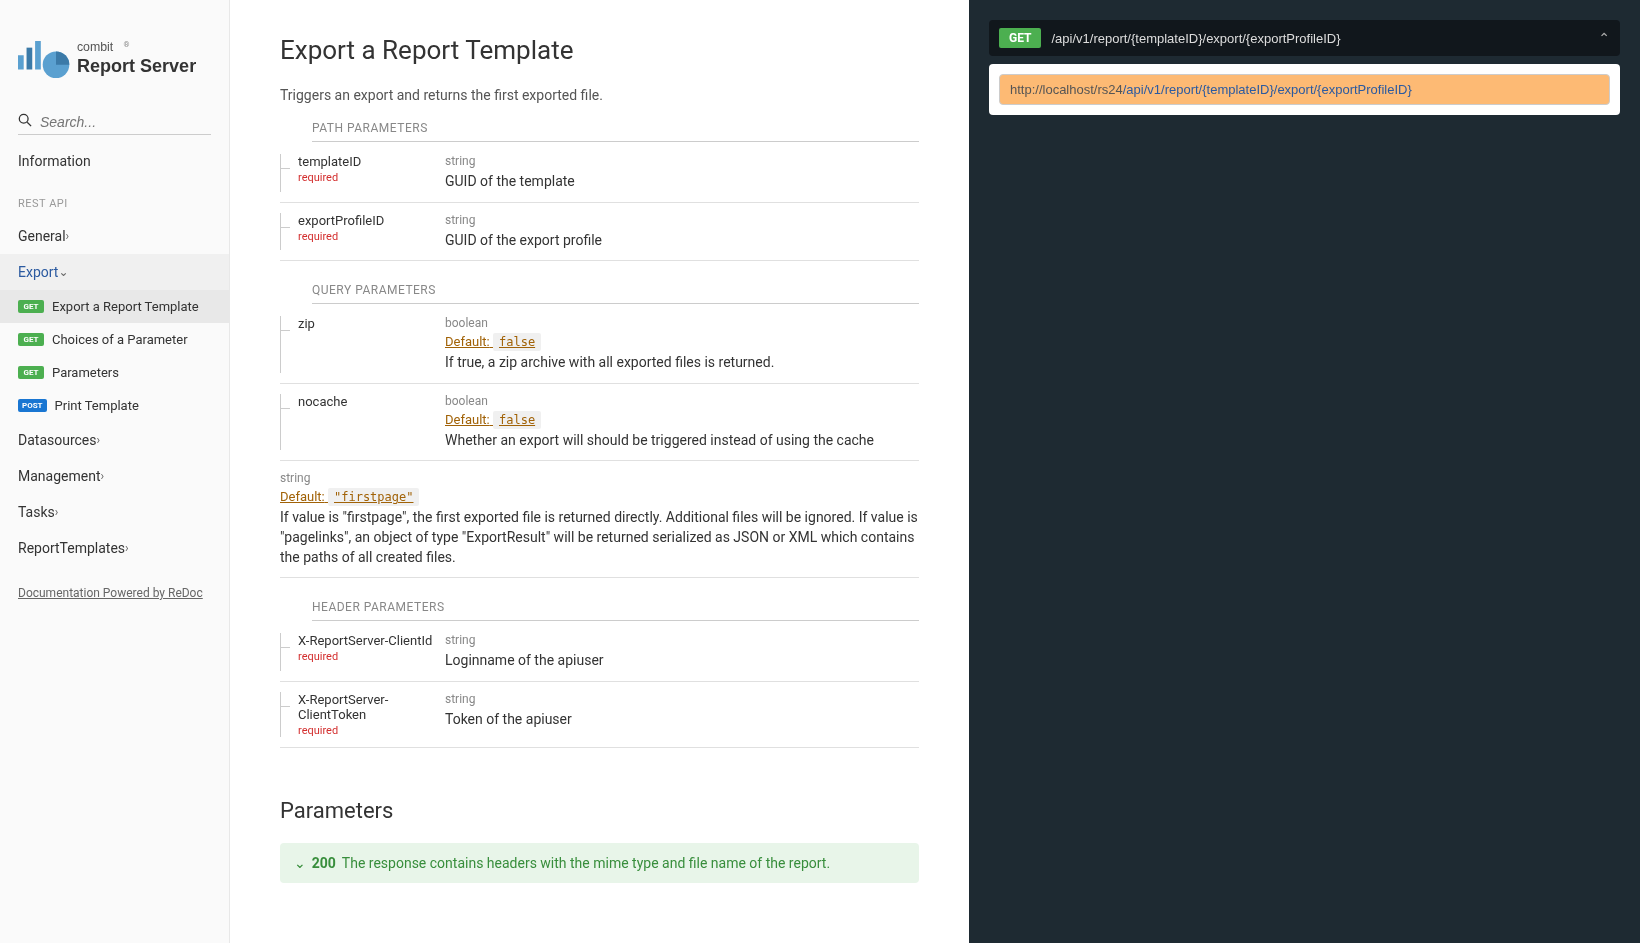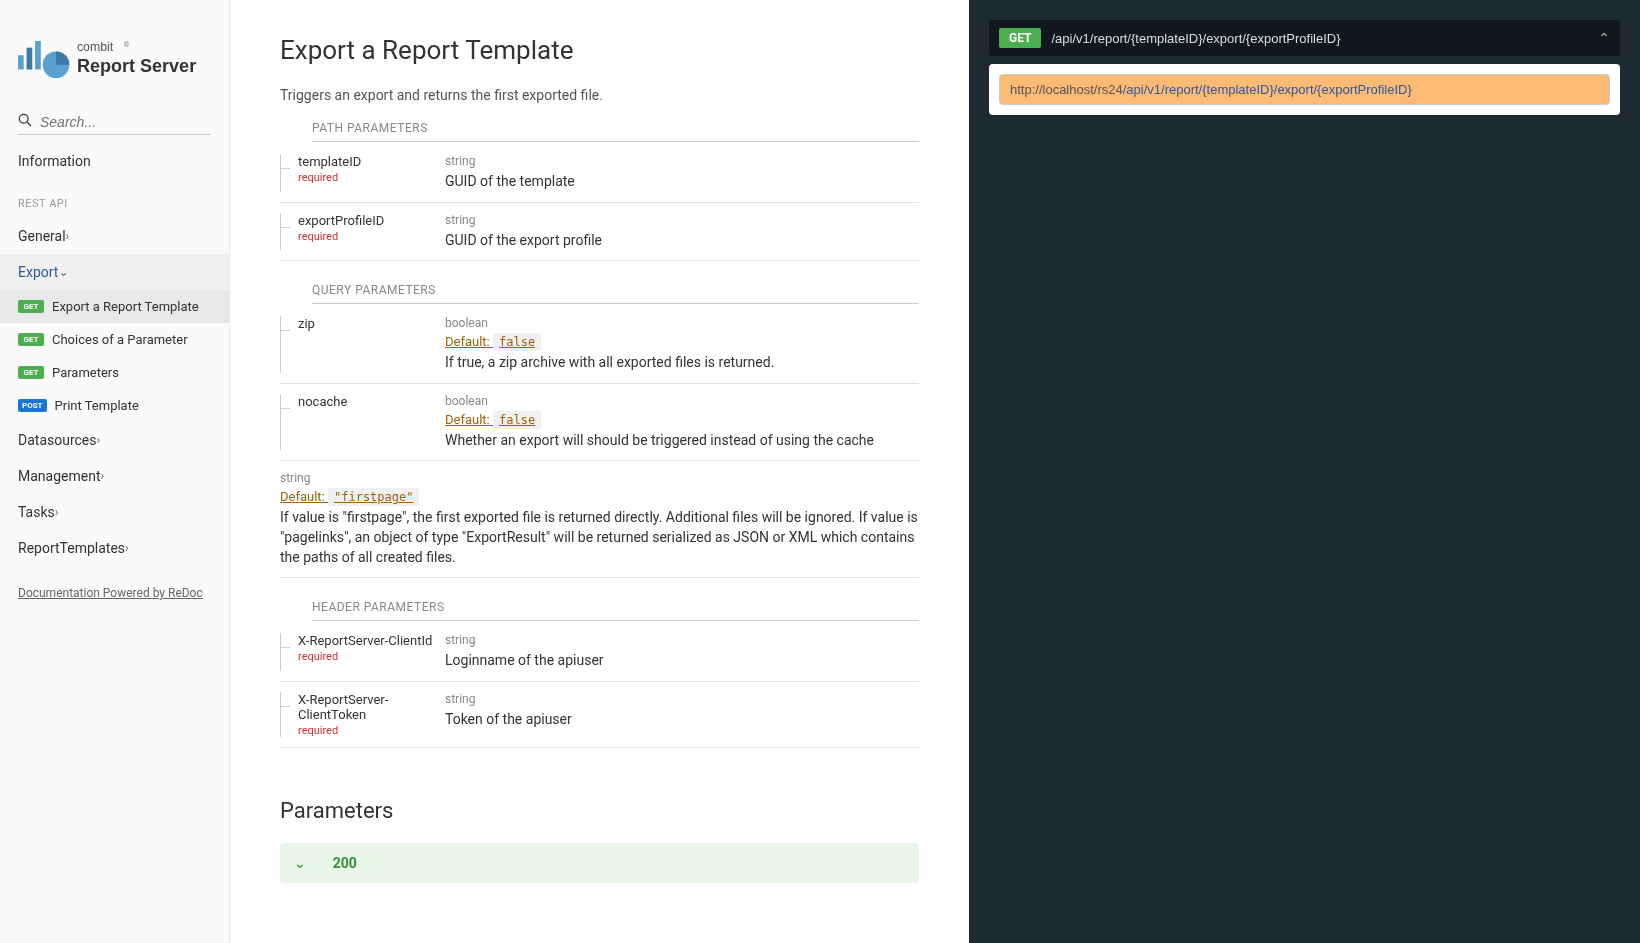--- a/index.html
+++ b/index.html
@@ -34,21 +34,21 @@
 .param-name-cell::after { content: ""; position: absolute; left: 0; top: 14px; width: 10px; border-top: 1px solid #ccc; }
 .param-name { font-size: 13px; color: #333; }
 .param-required { font-size: 11px; color: #d32f2f; margin-top: 2px; }
 .param-detail { flex: 1; }
 .param-type { font-size: 12px; color: #888; margin-bottom: 4px; }
 .param-default { font-size: 13px; color: #a16207; margin-bottom: 4px; text-decoration: underline; }
 .param-default .val { background: #f0f0f0; padding: 2px 6px; border-radius: 2px; font-family: monospace; font-size: 12px; }
 .param-desc { font-size: 14px; color: #333; line-height: 1.4; }
 .responses-h { font-size: 22px; font-weight: 400; margin-top: 50px; margin-bottom: 20px; }
 .response-box { background: #e8f5e9; border-radius: 4px; padding: 12px 14px; color: #388e3c; font-size: 14px; display: flex; align-items: center; gap: 6px; }
-.response-code { font-weight: bold; margin-left: 21px; }
+.response-code { font-weight: bold; }
 
 
 .right-panel { width: 671px; background: #1e2a32; padding: 20px; color: #fff; }
 .endpoint-bar { background: #11171c; border-radius: 4px; padding: 8px 10px; display: flex; align-items: center; gap: 10px; margin-bottom: 8px; }
 .endpoint-bar .method { background: #4caf50; color: white; font-size: 12px; font-weight: bold; padding: 3px 10px; border-radius: 2px; }
 .endpoint-bar .path { font-size: 13px; color: #ddd; font-family: sans-serif; flex: 1; }
 .endpoint-bar .expand { color: #aaa; }
 .url-box { background: #fff; border-radius: 4px; padding: 10px; }
 .url-input { background: #fdba74; border: 1px solid #ccc; border-radius: 4px; padding: 7px 10px; font-size: 13px; color: #333; width: 100%; font-family: sans-serif; }
 .url-input .base { color: #555; }
@@ -208,20 +208,21 @@
       <div class="param-detail">
         <div class="param-type">string</div>
         <div class="param-desc">Token of the apiuser</div>
       </div>
     </div>
 
     <h2 class="responses-h">Parameters</h2>
     <div class="response-box">
       <span>⌄</span>
       <span class="response-code">200</span>
+      <span>The response contains headers with the mime type and file name of the report.</span>
     </div>
   </div>
 
   <div class="right-panel">
     <div class="endpoint-bar">
       <span class="method">GET</span>
       <span class="path">/api/v1/report/{templateID}/export/{exportProfileID}</span>
       <span class="expand">⌃</span>
     </div>
     <div class="url-box">

